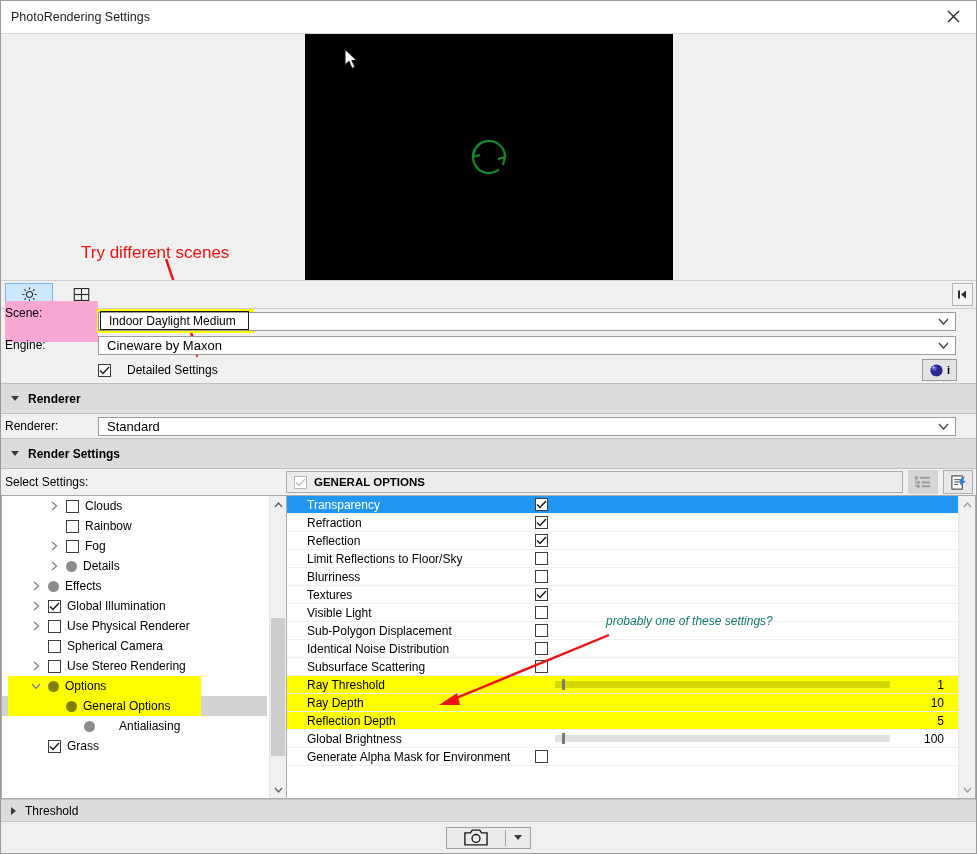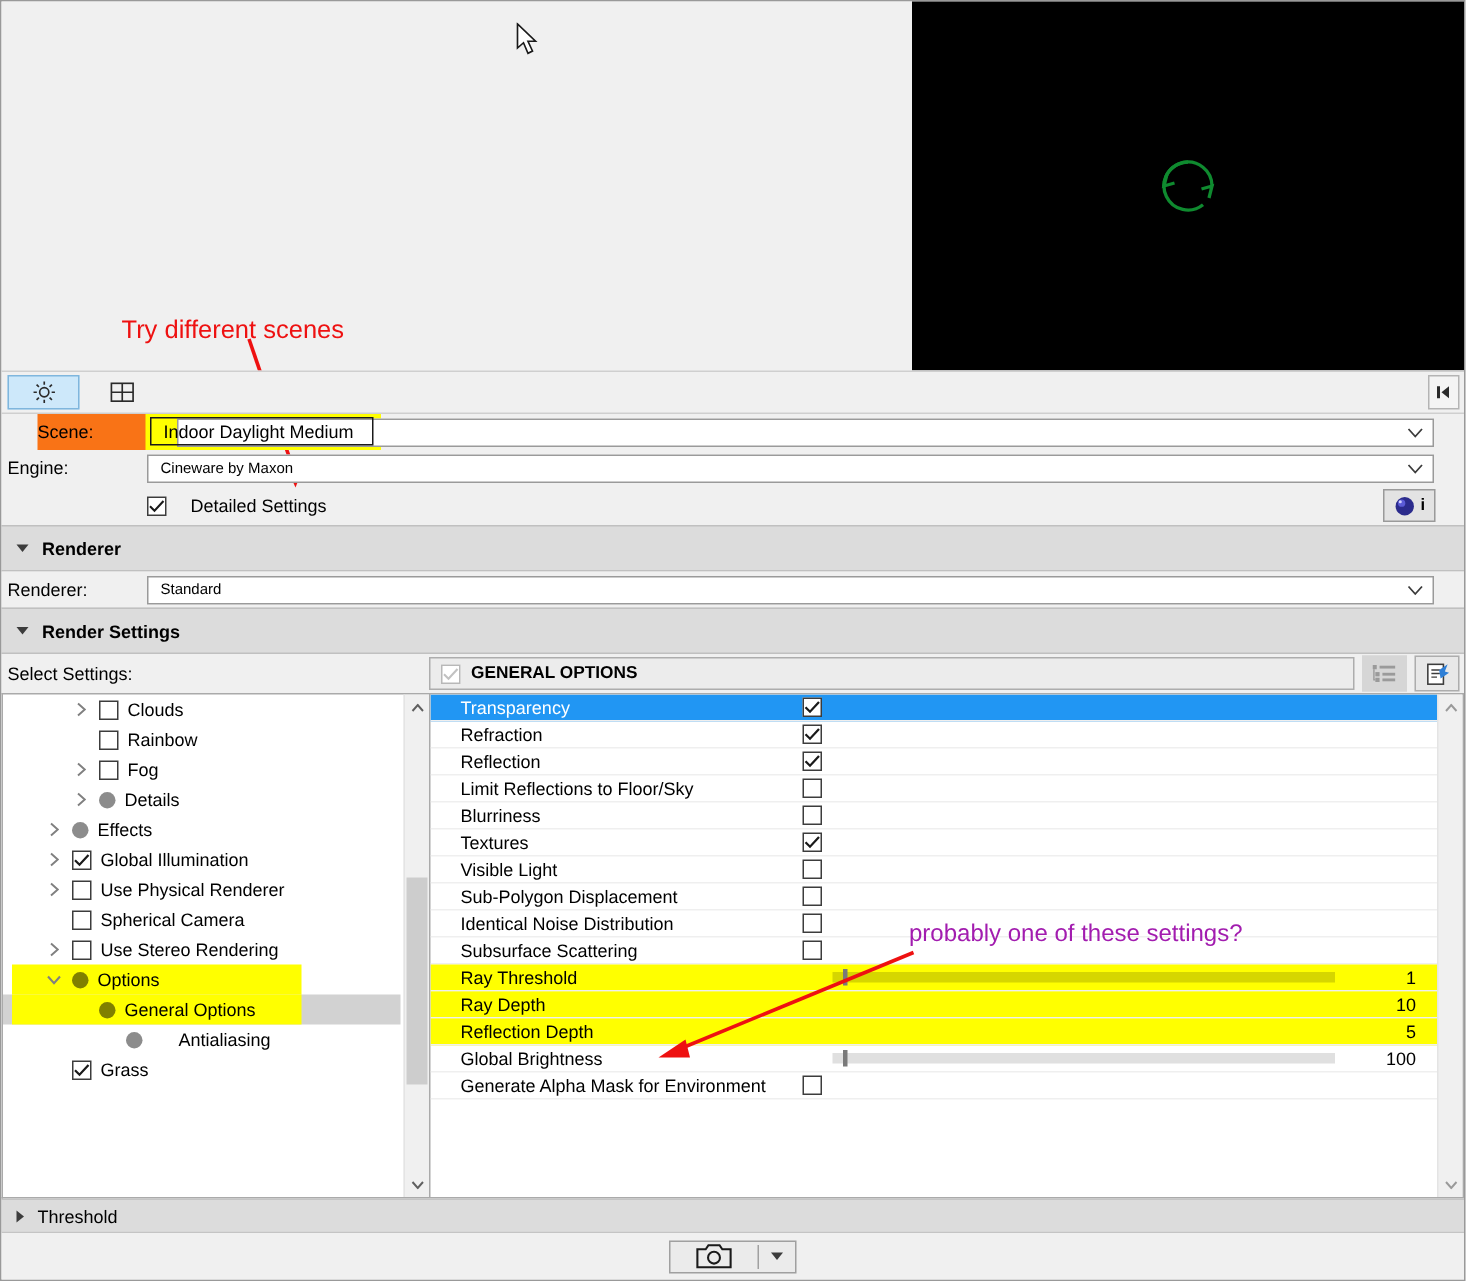--- a/index.html
+++ b/index.html
@@ -41,21 +41,21 @@
     display: flex; align-items: center; justify-content: center;
     font-size: 15px; color: #202020;
     line-height: 1;
   }
 
   
   .preview-wrap {
     flex: 0 0 246px;
     background: #f0f0f0;
     position: relative;
-    display: flex; justify-content: flex-end;
+    display: flex; justify-content: center;
   }
   .preview-canvas {
     width: 368px; height: 246px;
     background: #000000;
     position: relative;
   }
   .spinner {
     position: absolute;
     left: 50%; top: 50%;
     transform: translate(-50%,-50%);
@@ -103,32 +103,32 @@
   .frow {
     height: 24px;
     display: flex; align-items: center;
     padding-left: 4px;
     position: relative;
   }
   .flabel {
     width: 93px; flex: 0 0 93px;
     font-size: 12px;
   }
-  .flabel.hl { background: #f97316; height: 24px; line-height: 24px; margin-left: 20px; }
+  .flabel.hl { background: #f9a8d4; height: 41px; line-height: 24px; }
   .combo {
     flex: 1 1 auto;
     height: 19px;
     background: #ffffff;
     border: 1px solid #9a9a9a;
     margin-right: 20px;
     display: flex; align-items: center;
     position: relative;
     box-sizing: border-box;
   }
-  .combo .cval { padding-left: 8px; font-size: 10px; }
+  .combo .cval { padding-left: 8px; font-size: 13px; }
   .combo .chev {
     position: absolute; right: 6px; top: 50%;
     transform: translateY(-50%);
   }
   .scene-hl {
     position: absolute;
     left: 96px; top: 0px;
     width: 157px; height: 24px;
     background: #ffff00;
     z-index: 0;
@@ -299,21 +299,21 @@
   .vsb .sb-arrow {
     height: 17px; display: flex; align-items: center; justify-content: center;
   }
   .vsb .sb-arrow.bot { position: absolute; bottom: 0; left: 0; right: 0; }
   .vsb .sb-thumb {
     position: absolute; left: 1px; right: 1px;
     background: #cdcdcd;
   }
 
   
-  .annot2 { position: absolute; left: 605px; top: 613px; color: #a21caf; font-size: 16px; white-space: nowrap; z-index: 30;}
+  .annot2 { position: absolute; left: 605px; top: 613px; color: #0f766e; font-size: 12px; white-space: nowrap; z-index: 30; font-style: italic;}
   .arrow2 { position: absolute; left: 432px; top: 630px; z-index: 30; }
 
   
   .bg-section {
     flex: 0 0 22px;
     background: #dcdcdc;
     border-top: 1px solid #c4c4c4;
     display: flex; align-items: center; gap: 9px;
     padding-left: 10px;
     box-sizing: border-box;
@@ -337,20 +337,29 @@
 
   .cursor { position: absolute; left: 343px; top: 14px; z-index: 50; }
   .tri-right { width: 0; height: 0; border-left: 5px solid #3c3c3c; border-top: 4px solid transparent; border-bottom: 4px solid transparent; }
   .tri-down { width: 0; height: 0; border-top: 5px solid #3c3c3c; border-left: 4px solid transparent; border-right: 4px solid transparent; }
 </style>
 </head>
 <body>
 
 <div id="app">
 
+  <div class="titlebar">
+    <div class="title">PhotoRendering Settings</div>
+    <div class="close-btn">
+      <svg width="13" height="13" viewBox="0 0 13 13">
+        <line x1="1" y1="1" x2="12" y2="12" stroke="#202020" stroke-width="1.2"></line>
+        <line x1="12" y1="1" x2="1" y2="12" stroke="#202020" stroke-width="1.2"></line>
+      </svg>
+    </div>
+  </div>
 
   <div class="preview-wrap">
     <div class="preview-canvas">
       <svg class="spinner" width="48" height="48" viewBox="0 0 48 48">
         <path d="M40 24a16 16 0 1 0-6 12.5" fill="none" stroke="#0f8a2f" stroke-width="2.2"></path>
         <path d="M24 8 a16 16 0 0 0 -16 16" fill="none" stroke="#0f8a2f" stroke-width="2.2"></path>
         <path d="M33 26 L40 24 L38 32" fill="none" stroke="#0f8a2f" stroke-width="2.2"></path>
         <path d="M15 22 L8 24 L10 16" fill="none" stroke="#0f8a2f" stroke-width="2.2"></path>
       </svg>
     </div>

